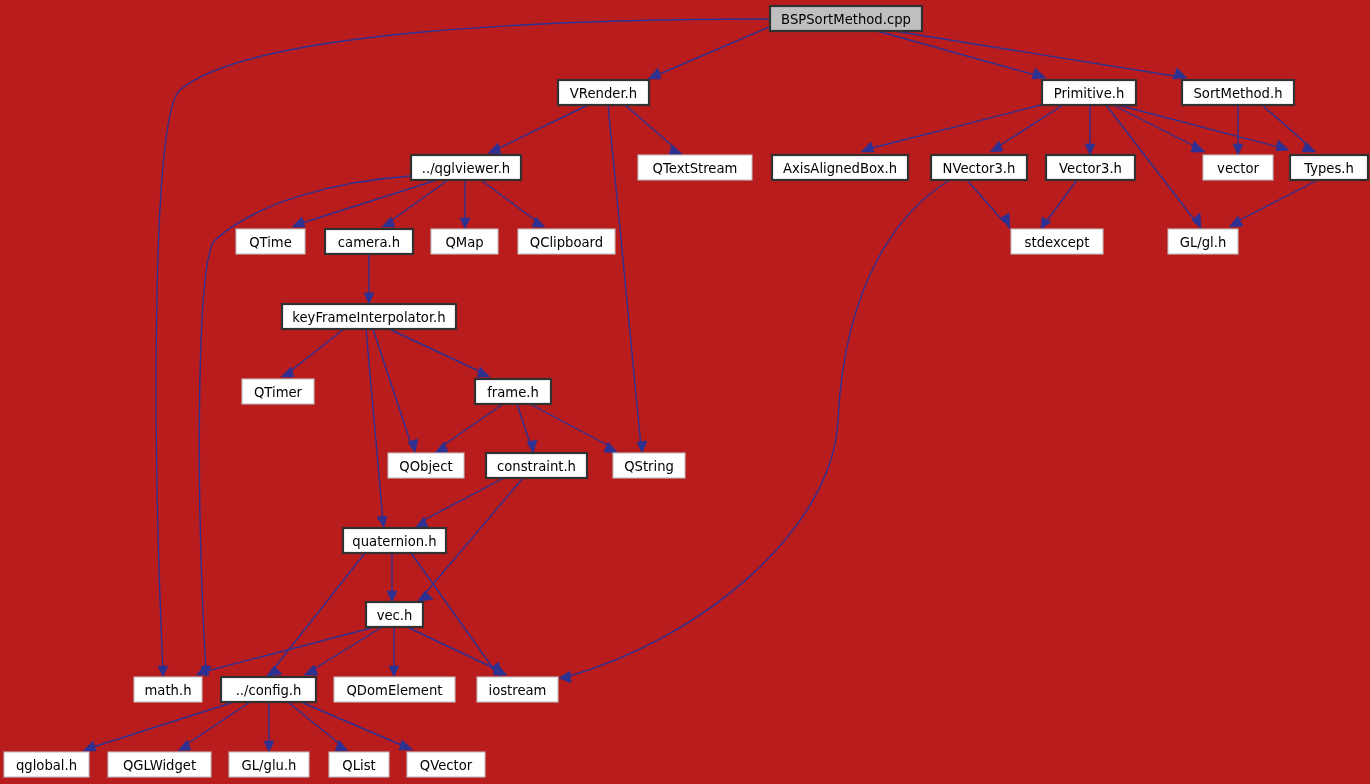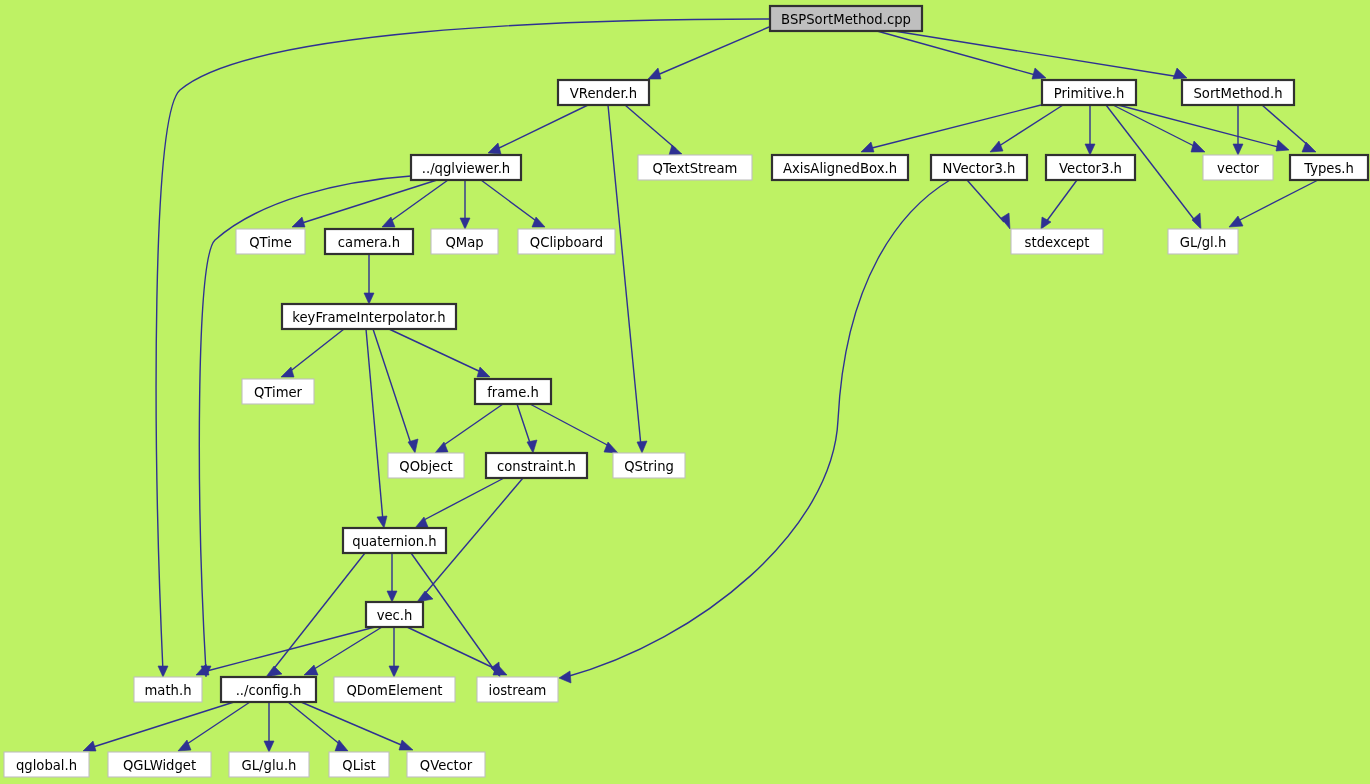--- a/index.html
+++ b/index.html
@@ -4,21 +4,21 @@
 <style>
   html, body {
     margin: 0;
     padding: 0;
     background: #ffffff;
   }
   #graph-root {
     position: relative;
     width: 1370px;
     height: 784px;
-    background: #bef264;
+    background: #b91c1c;
     font-family: "DejaVu Sans", "Liberation Sans", sans-serif;
     overflow: hidden;
   }
   svg.graph-canvas {
     position: absolute;
     left: 0;
     top: 0;
     width: 1370px;
     height: 784px;
   }

